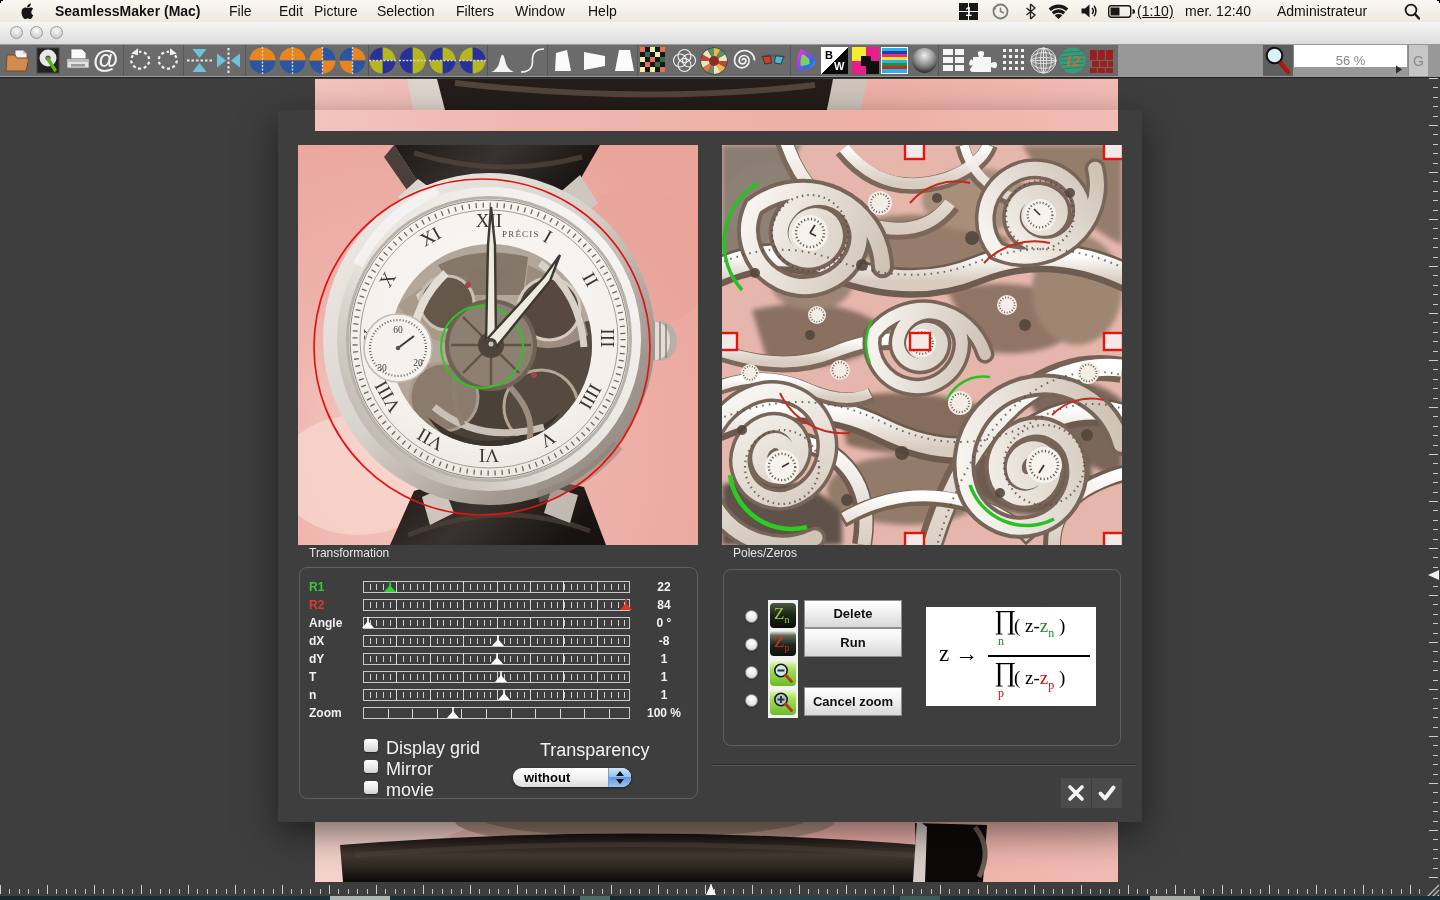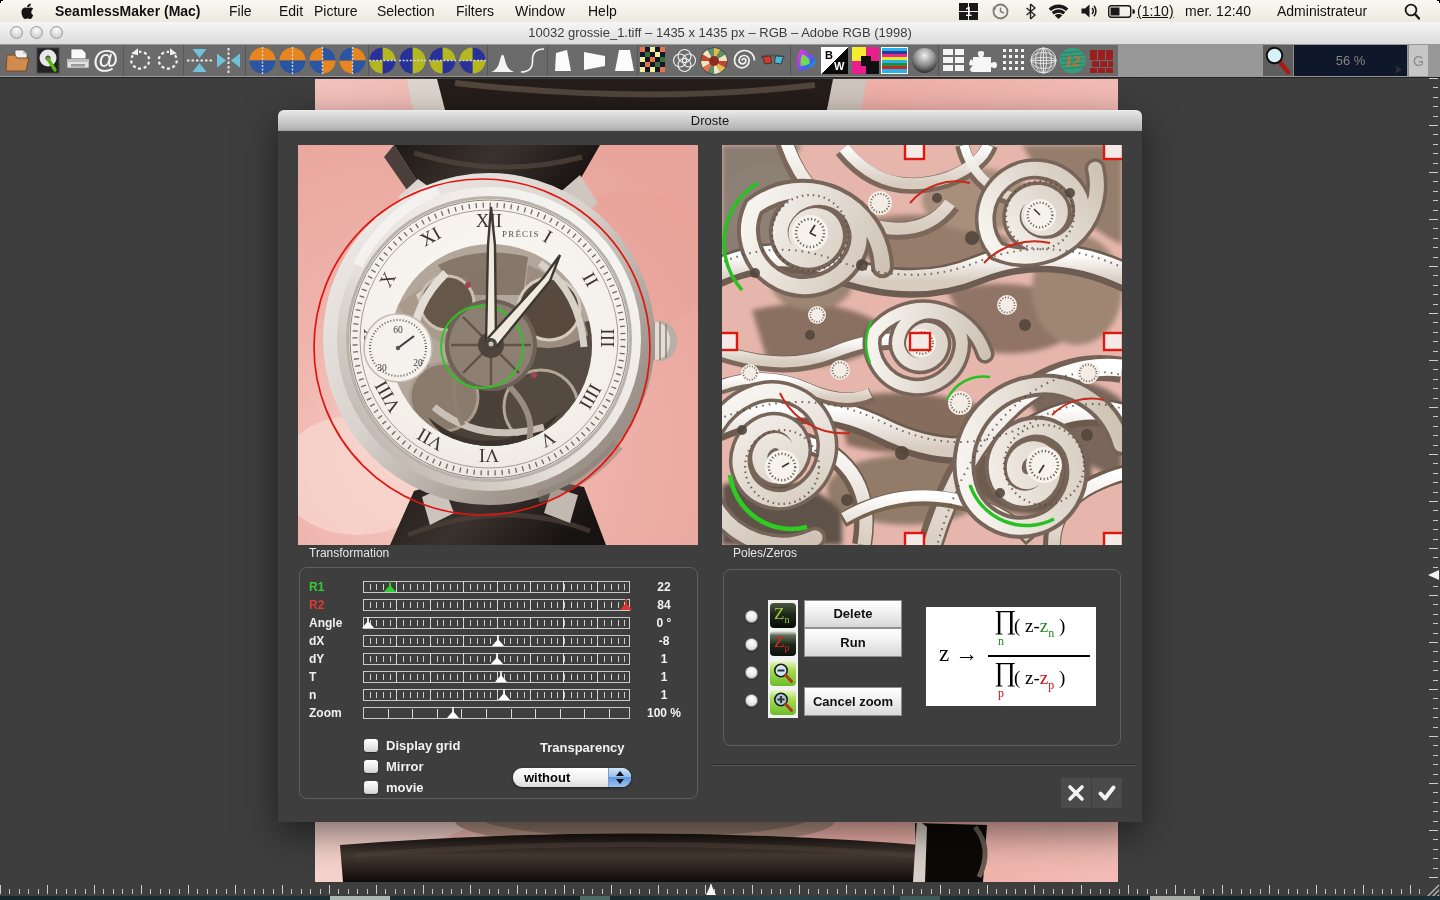--- a/index.html
+++ b/index.html
@@ -14,21 +14,21 @@
 border-bottom:1px solid #8f8f8f;}
 .tl{position:absolute;top:26px;width:13px;height:13px;border-radius:50%;
 background:radial-gradient(circle at 50% 30%,#fdfdfd,#d2d2d2 70%,#bdbdbd);border:1px solid #9a9a9a;box-sizing:border-box;}
 #wtitle{position:absolute;top:25px;left:0;width:1440px;text-align:center;font-size:13px;color:#3c3c3c;}
 
 #toolbar{left:0;top:44px;width:1440px;height:34px;background:#989898;border-bottom:1px solid #242424;box-sizing:border-box;}
 #iconstrip{position:absolute;left:0;top:1px;width:1118px;height:31px;background:#6b6b6b;}
 .sep{position:absolute;top:0;width:1px;height:31px;background:#575757;}
 .ic{position:absolute;top:2px;}
 #zoombtn{position:absolute;left:1263px;top:1px;width:30px;height:31px;background:#5e5e5e;}
-#zoomfield{position:absolute;left:1293px;top:1px;width:114px;height:31px;background:#0f172a;border-left:1px solid #8a8a8a;box-sizing:border-box;}
+#zoomfield{position:absolute;left:1293px;top:1px;width:114px;height:22px;background:#ffffff;border-left:1px solid #8a8a8a;box-sizing:border-box;}
 #zoomfield span{position:absolute;left:0;right:0;top:8px;text-align:center;font-size:13px;color:#858585;}
 #gbtn{position:absolute;left:1408px;top:1px;width:20px;height:31px;background:#c6c6c6;border-left:1px solid #8a8a8a;box-sizing:border-box;}
 #gbtn span{position:absolute;left:0;right:0;top:8px;text-align:center;font-size:14px;color:#8a8a8a;}
 
 #doc{left:315px;top:79px;width:803px;height:803px;background:#f0b9b2;overflow:hidden;}
 
 #dlg{left:278px;top:110px;width:864px;height:712px;box-shadow:0 12px 34px rgba(0,0,0,.5);}
 #dlgtitle{position:absolute;left:0;top:0;width:864px;height:21px;border-radius:6px 6px 0 0;
 background:linear-gradient(#eaeaea,#d2d2d2 40%,#b6b6b6 88%,#a3a3a3);}
 #dlgtitle span{position:absolute;left:0;right:0;top:3px;text-align:center;font-size:13px;color:#161616;font-weight:500;}
@@ -44,21 +44,21 @@
 repeating-linear-gradient(90deg,transparent 0px,transparent 32.4px,#e2e2e2 32.4px,#e2e2e2 33.4px);
 background-size:100% 6px,100% 10px;background-position:0 2px,0 0;background-repeat:repeat-x;}
 .zrow{position:absolute;left:85px;width:267px;height:12px;border:1px solid #c9c9c9;box-sizing:border-box;
 background-image:repeating-linear-gradient(90deg,transparent 0px,transparent 23.6px,#dadada 23.6px,#dadada 24.6px);
 background-size:100% 9px;background-position:0 1px;background-repeat:repeat-x;}
 .slbl{position:absolute;left:31px;font-size:12px;font-weight:bold;color:#f0f0f0;}
 .sval{position:absolute;left:356px;width:60px;text-align:center;font-size:12px;font-weight:bold;color:#f2f2f2;}
 .thumb{position:absolute;width:14px;height:12px;}
 
 .cb{position:absolute;width:14px;height:13px;border-radius:3px;background:linear-gradient(#ffffff,#e8e8e8 60%,#cfcfcf);box-shadow:0 1px 1px rgba(0,0,0,.4);}
-.cblbl{position:absolute;font-size:13px;font-weight:bold;color:#f2f2f2;}
+.cblbl{position:absolute;font-size:18px;font-weight:normal;color:#f2f2f2;}
 
 .pbtn{position:absolute;background:linear-gradient(#ffffff,#f2f2f2 40%,#d8d8d8);border:1px solid #8f8f8f;
 box-sizing:border-box;text-align:center;font-size:13px;font-weight:bold;color:#101010;}
 .radio{position:absolute;width:13px;height:13px;border-radius:50%;
 background:radial-gradient(circle at 50% 32%,#ffffff,#e9e9e9 55%,#c2c2c2);border:1px solid #8b8b8b;box-sizing:border-box;box-shadow:0 1px 2px rgba(0,0,0,.35);}
 </style></head>
 <body>
 <div id="screen">
 
   <div id="menubar" class="abs">
@@ -112,21 +112,20 @@
       <line x1="11" y1="11" x2="15" y2="15.5" stroke="#181818" stroke-width="2.4" stroke-linecap="round"></line>
     </svg>
     <div style="position:absolute;left:0;top:0;width:5px;height:5px;background:radial-gradient(circle at 100% 100%,transparent 5px,#000 5px);"></div>
     <div style="position:absolute;right:0;top:0;width:5px;height:5px;background:radial-gradient(circle at 0% 100%,transparent 5px,#000 5px);"></div>
   </div>
 
   <div id="titlebar" class="abs"></div>
   <div class="tl" style="left:10px;"></div>
   <div class="tl" style="left:30px;"></div>
   <div class="tl" style="left:50px;"></div>
-  <div id="wtitle">10032 grossie_1.tiff – 1435 x 1435 px – RGB – Adobe RGB (1998)</div>
 
   <div id="toolbar" class="abs">
     <div id="iconstrip">
       <svg class="ic" style="left:5px;" width="26" height="27" viewBox="0 0 26 27">
         <path d="M10 3 L18 3 L22 7 L22 14 L10 14 Z" fill="#f2f2f2" stroke="#555" stroke-width="0.8"></path>
         <path d="M18 3 L18 7 L22 7 Z" fill="#c9c9c9"></path>
         <path d="M2 8 L10 8 L12 11 L24 11 L21 24 L1 24 Z" fill="#cf8c4e" stroke="#7a4a1e" stroke-width="1"></path>
       </svg>
       <svg class="ic" style="left:36px;" width="24" height="27" viewBox="0 0 24 27">
         <rect x="1" y="1" width="22" height="25" fill="#222" stroke="#444" stroke-width="1"></rect>
@@ -476,23 +475,20 @@
       </svg>
   </div>
   <div id="dockstrip" class="abs" style="left:0;top:896px;width:1440px;height:4px;background:linear-gradient(90deg,#15272b 0%,#1d3339 18%,#142428 40%,#2a444c 55%,#0f1d20 75%,#1b3036 100%);">
     <div style="position:absolute;left:330px;top:0;width:60px;height:4px;background:#cfd8d2;opacity:.8;"></div>
     <div style="position:absolute;left:580px;top:0;width:30px;height:4px;background:#4e6a64;"></div>
     <div style="position:absolute;left:900px;top:0;width:40px;height:4px;background:#3e5a58;"></div>
     <div style="position:absolute;left:1150px;top:0;width:50px;height:4px;background:#e8e4de;opacity:.7;"></div>
   </div>
 
   <div id="dlg" class="abs">
-    <div id="dlgtitle">
-        <span>Droste</span>
-      </div>
     <div id="dlgbody">
       <div id="panelL" class="panel">
 <svg width="400" height="400" viewBox="0 0 400 400">
 <defs>
 <radialGradient id="pbg" cx="30%" cy="75%" r="90%">
   <stop offset="0%" stop-color="#f6cfc8"></stop>
                 <stop offset="45%" stop-color="#eeb3ab"></stop>
                 <stop offset="100%" stop-color="#e9a49b"></stop>
 </radialGradient>
 <linearGradient id="caseg" x1="0" y1="0" x2="1" y2="1">

